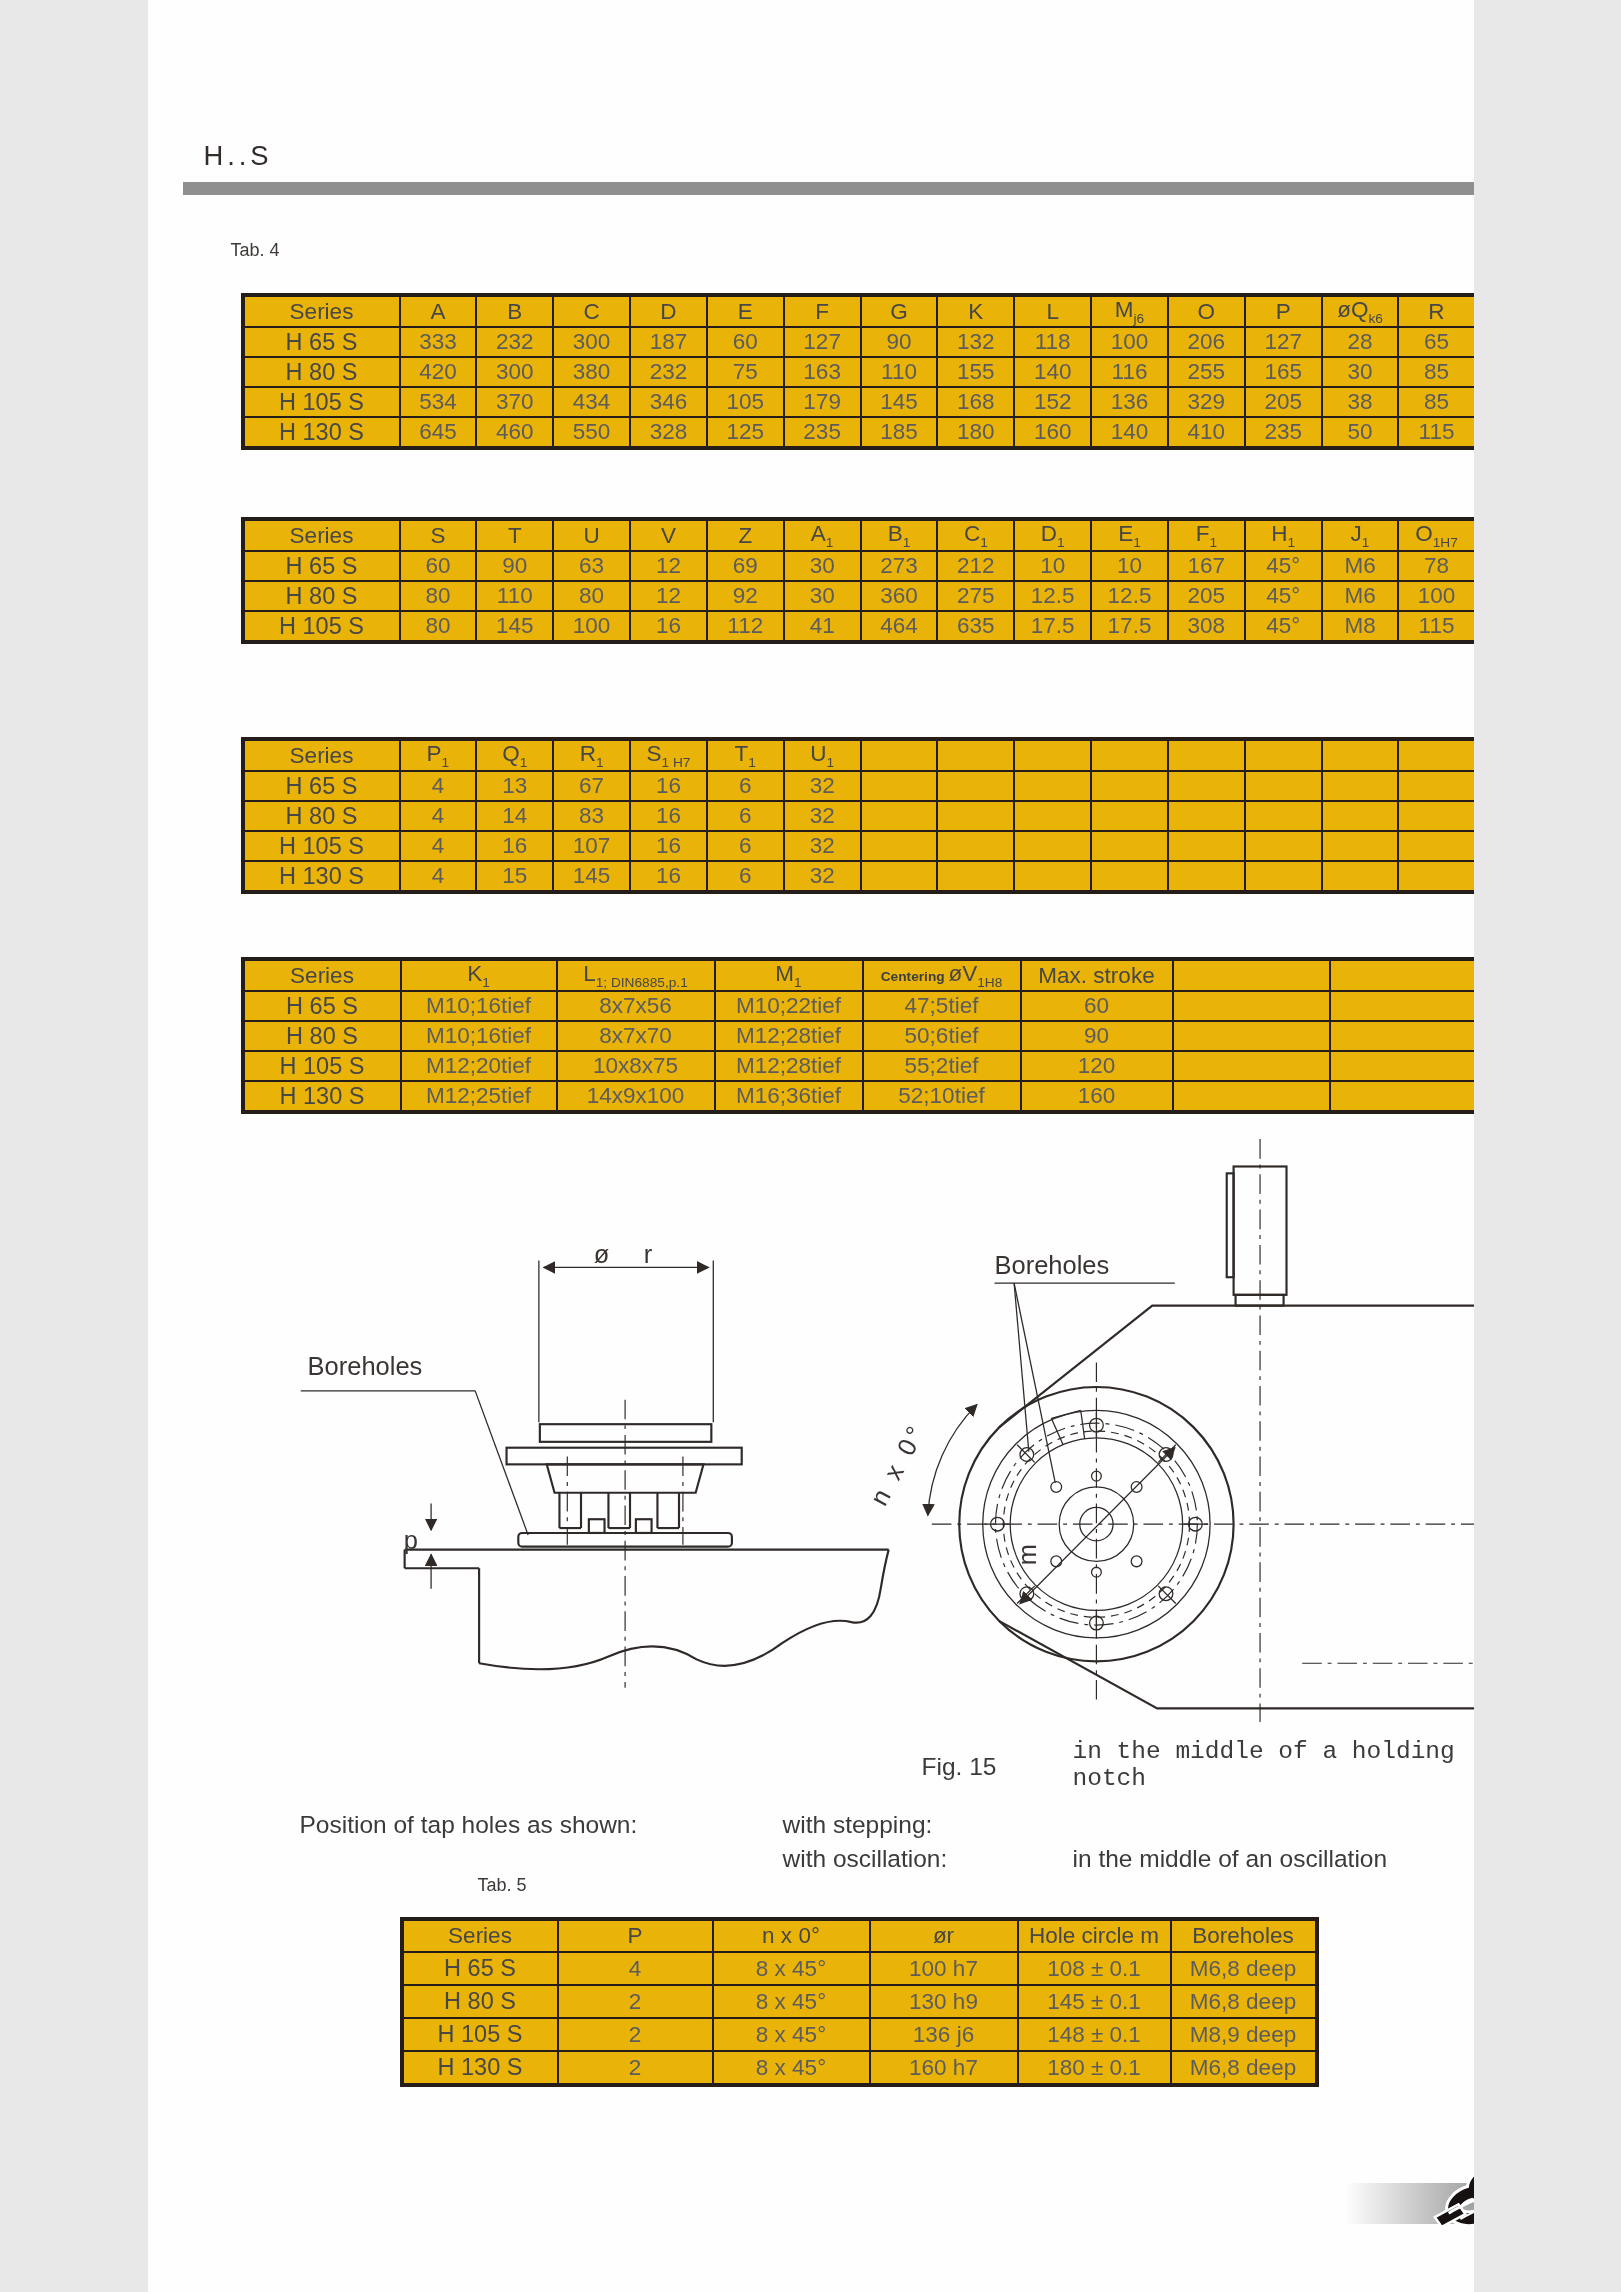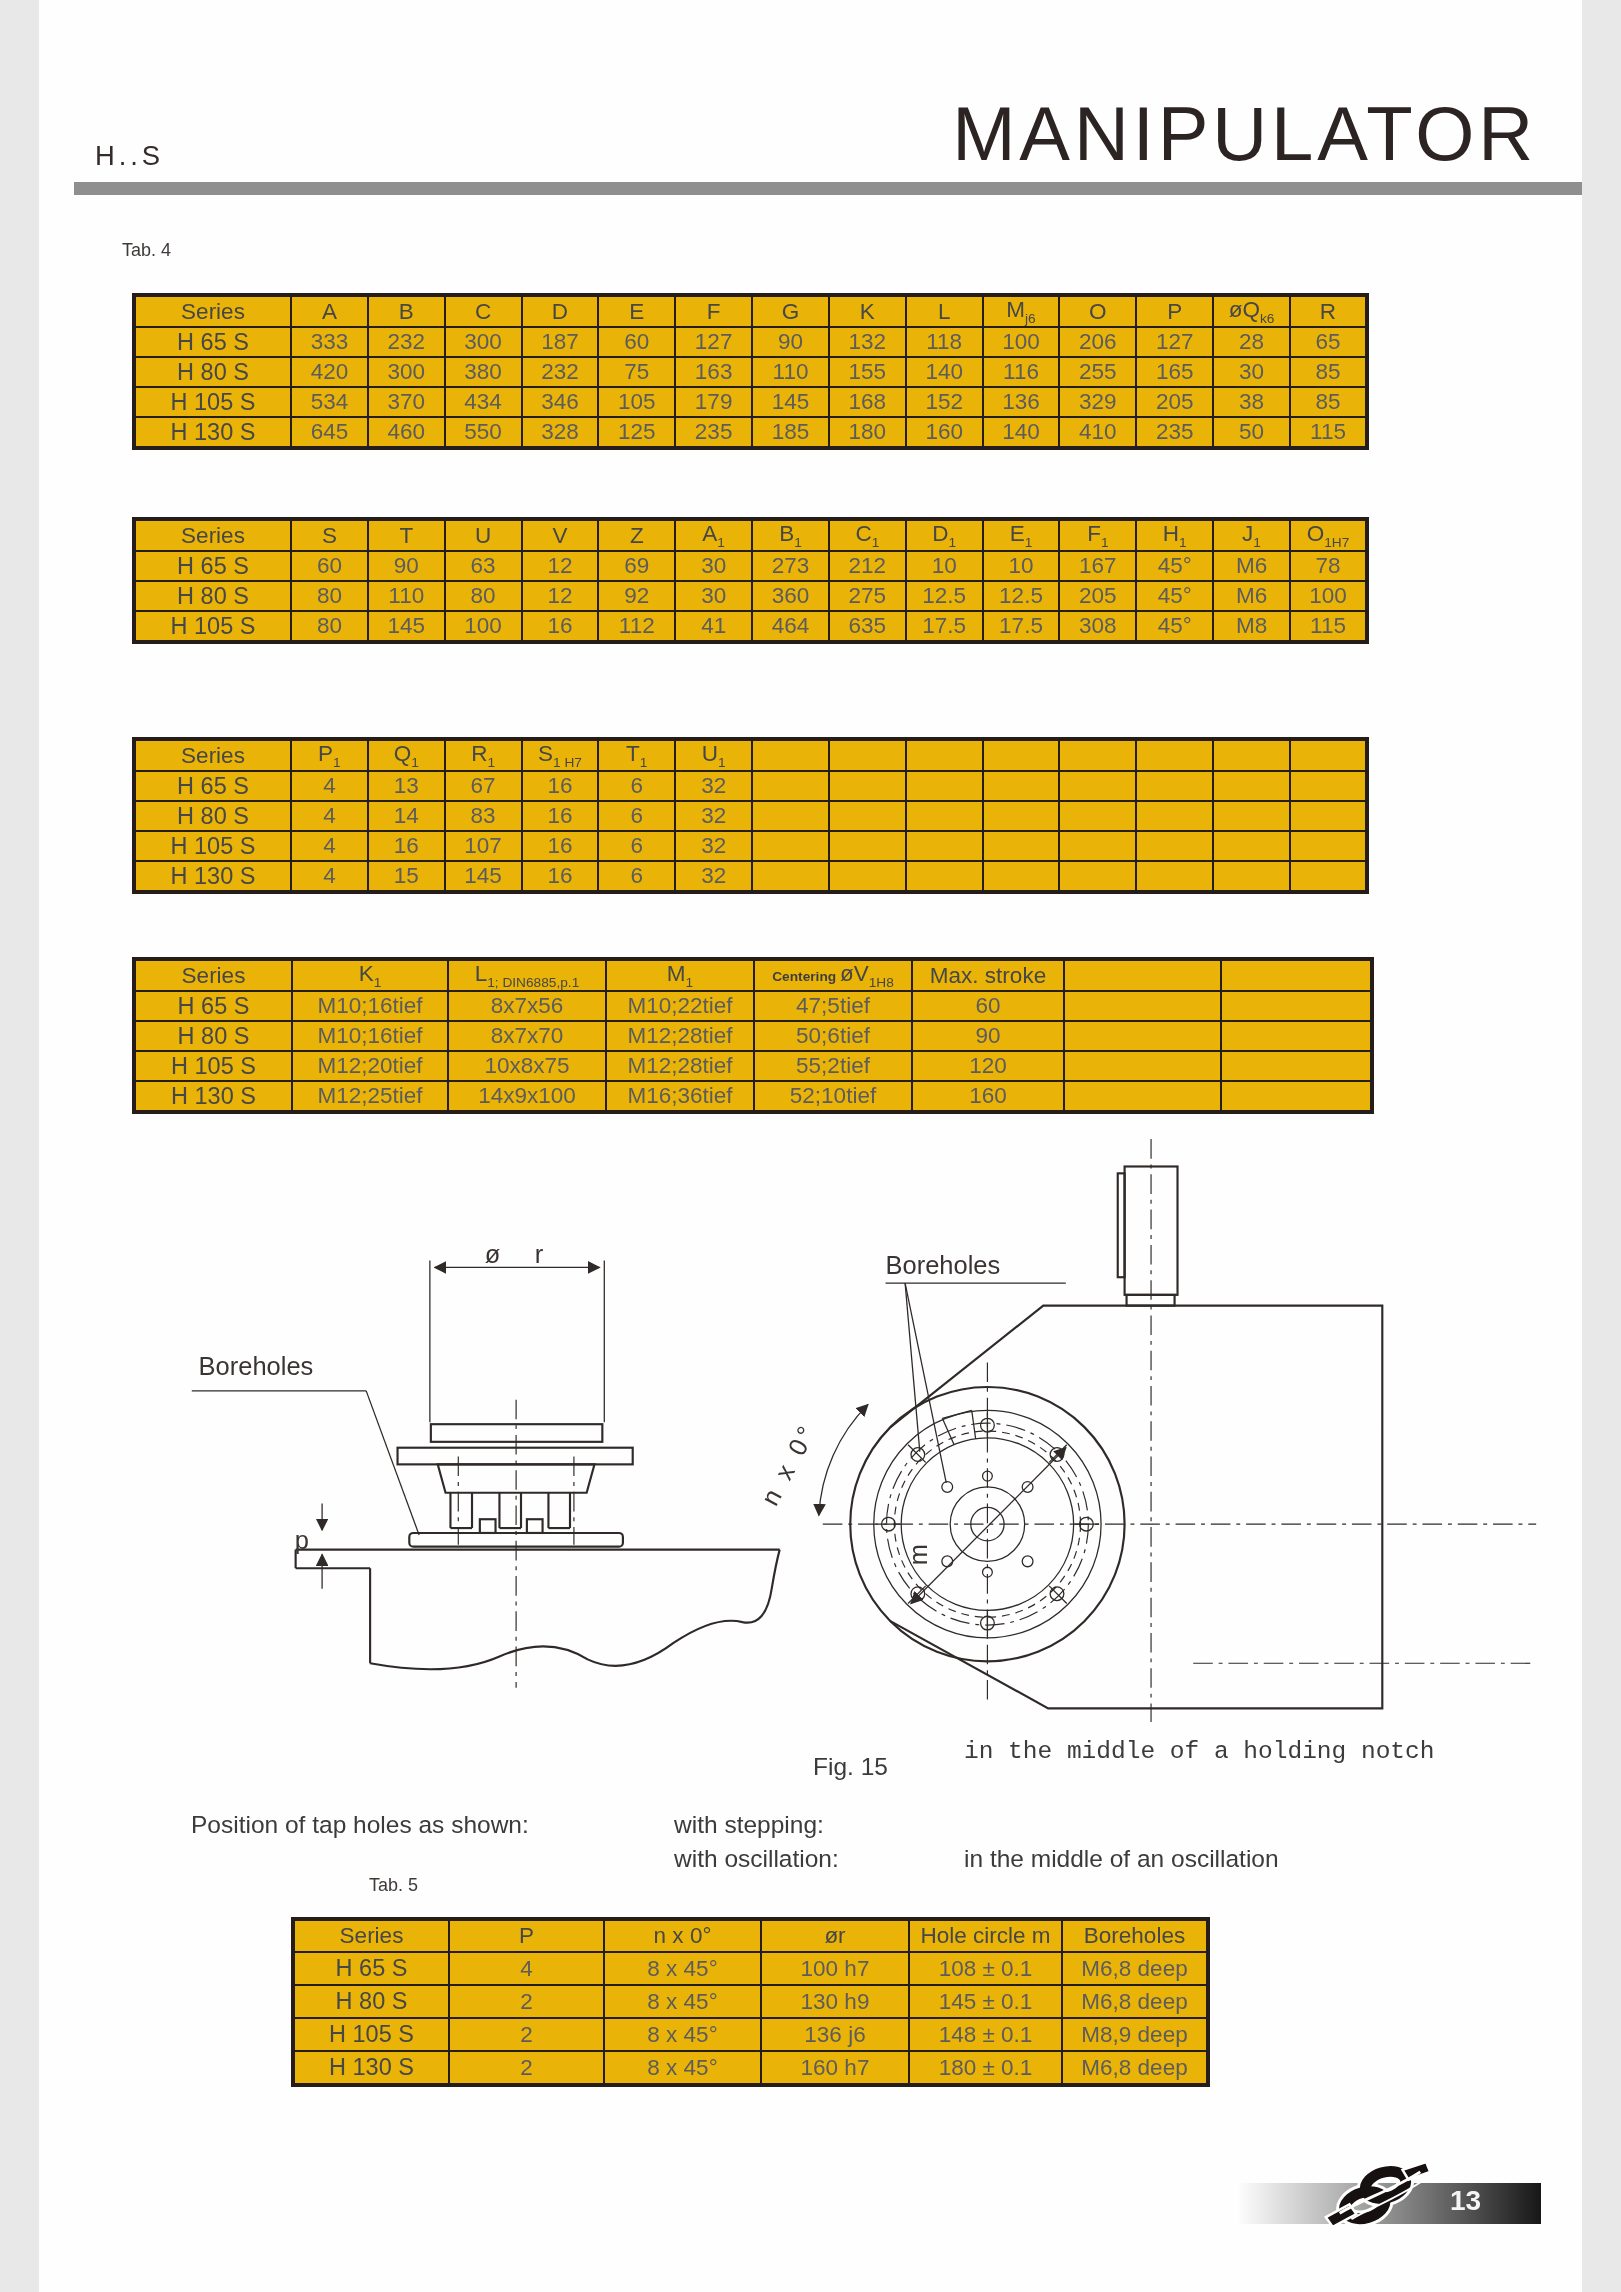--- a/index.html
+++ b/index.html
@@ -1,16 +1,16 @@
 <!DOCTYPE html>
 <html><head>
 <meta charset="utf-8">
 <style>
   html,body{margin:0;padding:0;background:#e8e8e8;}
-  .page{position:relative;width:1543px;height:2293px;background:#fefefe;
+  .page{position:relative;width:1326px;height:2293px;background:#fefefe;
         font-family:"Liberation Sans", sans-serif;color:#3c3c3c;overflow:hidden;margin:0 auto;}
 
   
   .hs-label{position:absolute;left:56px;top:140px;font-size:27.4px;letter-spacing:3.9px;color:#332c2a;}
   .manip-title{position:absolute;right:45px;top:90px;font-size:76px;font-weight:400;
                letter-spacing:3.9px;color:#2b2422;}
   .header-rule{position:absolute;left:35px;top:182px;width:1541px;height:12.7px;background:#8f8f8f;}
 
   .tab-label{position:absolute;font-size:18px;color:#3f3a38;}
   #tab4-label{left:83px;top:240px;}
@@ -59,21 +59,20 @@
   .cl{stroke:#2f2a28;fill:none;stroke-width:1.2;stroke-dasharray:20 6 4 6;}
   .dsh{stroke:#2f2a28;fill:none;stroke-width:1.2;stroke-dasharray:8 6;}
   .svg-text{font-family:"Liberation Sans",sans-serif;font-size:26px;fill:#3a3433;}
 </style>
 </head>
 <body>
 
 <div class="page">
 
   <div class="hs-label">H..S</div>
-  <div class="manip-title">MANIPULATOR</div>
   <div class="header-rule"></div>
 
   <div id="tab4-label" class="tab-label">Tab. 4</div>
 
   <table id="t1" class="dim-table">
     <colgroup>
         <col class="c-series">
         <col span="14">
       </colgroup>
   <thead>

